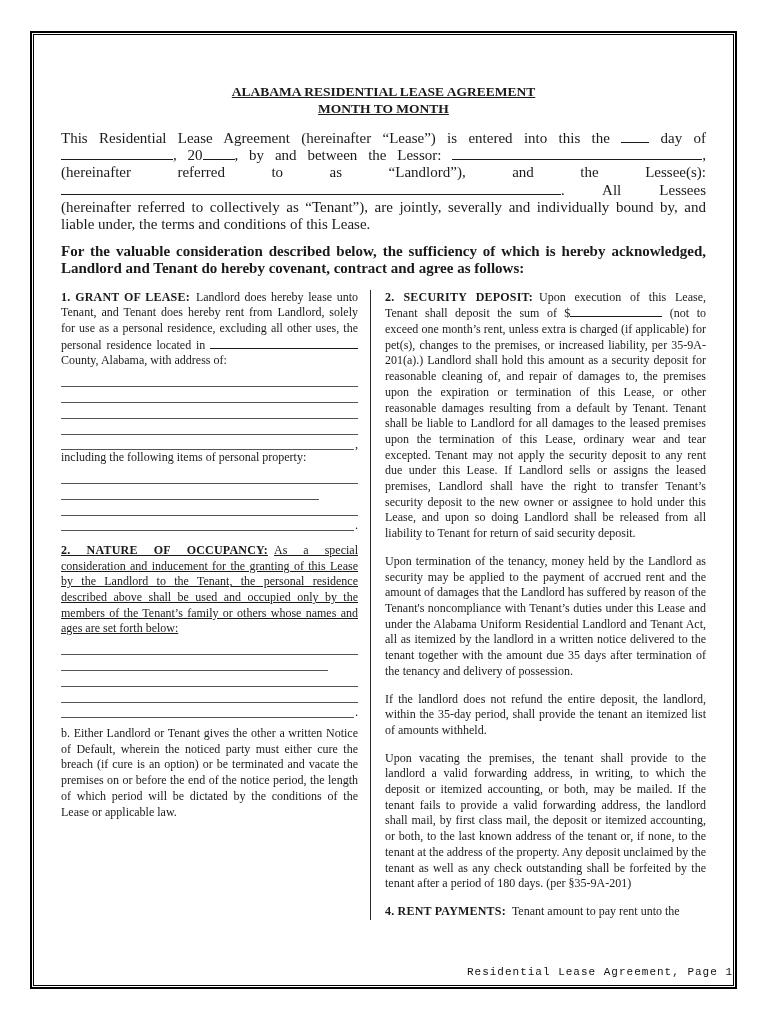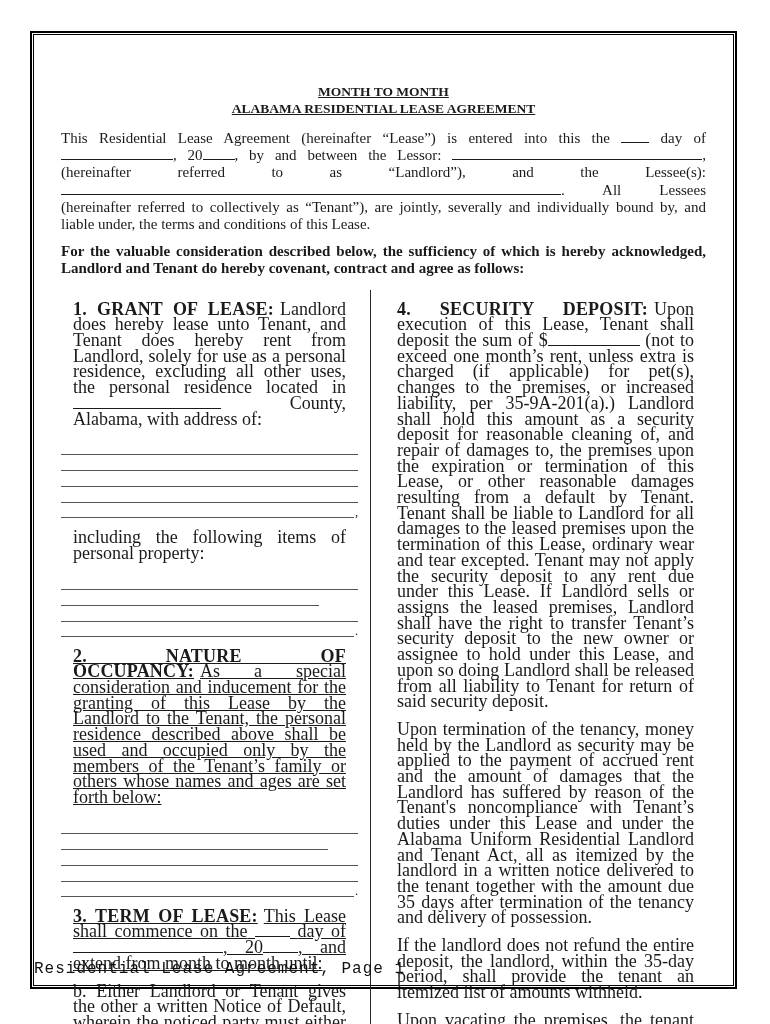--- a/index.html
+++ b/index.html
@@ -34,24 +34,24 @@
     padding: 48px 27px 0 27px;
   }
   .doc-title {
     text-align: center;
     font-weight: bold;
     font-size: 13.5px;
     line-height: 17px;
   }
   .doc-title .tline { text-decoration: underline; }
   .p {
-    font-size: 18px;
+    font-size: 12px;
     line-height: 15.7px;
     text-align: justify;
-    margin: 12px;
+    margin: 0;
   }
   .intro-p {
     font-size: 15px;
     line-height: 17.2px;
     text-align: justify;
     margin: 13px 0 0 0;
   }
   .consideration-p { margin-top: 10px; font-weight: bold; }
   .h-inline {
     font-weight: bold;
@@ -110,36 +110,36 @@
   }
   .rows-group { margin-top: 2px; }
   .sec { margin-top: 12px; text-decoration: underline; }
   .sub-para { margin-top: 8px; }
   .col-para { margin-top: 12px; }
   .footer {
     position: absolute;
     left: 0;
     right: 0;
     bottom: 7px;
-    text-align: left;
+    text-align: right;
     font-family: "Liberation Mono", monospace;
-    font-size: 16px;
+    font-size: 11px;
     letter-spacing: 1px;
     color: #111;
   }
 </style>
 </head>
 <body>
 
 <div class="frame">
   <div class="frame-inner">
 
     <div class="doc-title">
+      <div class="tline">ALABAMA RESIDENTIAL LEASE AGREEMENT</div>
       <div class="tline">MONTH TO MONTH</div>
-      <div class="tline">ALABAMA RESIDENTIAL LEASE AGREEMENT</div>
     </div>
 
     <p class="intro-p"><span>This Residential Lease Agreement (hereinafter “Lease”) is entered into this the</span>
       <span class="blank w28"></span>
       <span>day of</span>
       <span class="blank w112"></span><span>, 20</span><span class="blank w32"></span><span>, by and between the Lessor:</span>
       <span class="blank w250"></span><span>, (hereinafter referred to as “Landlord”), and the Lessee(s):</span>
       <span class="blank w500"></span><span>. All Lessees (hereinafter referred to collectively as “Tenant”), are jointly, severally and individually bound by, and liable under, the terms and conditions of this Lease.</span></p>
 
     <p class="intro-p consideration-p">For the valuable consideration described below, the sufficiency of which is hereby acknowledged, Landlord and Tenant do hereby covenant, contract and agree as follows:</p>
@@ -181,33 +181,29 @@
           <div class="fill-row"></div>
           <div class="fill-row short90"></div>
           <div class="fill-row"></div>
           <div class="fill-row"></div>
           <div class="fill-row-tail">
               <span class="fill"></span>
               <span class="tail">.</span>
             </div>
         </div>
 
-        <p class="p sec"><span class="h-inline">3.  TERM OF LEASE:</span><span>This Lease shall commence on the</span>
-          <span class="blank w35"></span>
-          <span>day of</span>
-          <span class="blank w150"></span><span>, 20</span><span class="blank w35"></span><span>, and extend from month to month until:</span></p>
 
 
         <p class="p sub-para">b. Either Landlord or Tenant gives the other a written Notice of Default, wherein the noticed party must either cure the breach (if cure is an option) or be terminated and vacate the premises on or before the end of the notice period, the length of which period will be dictated by the conditions of the Lease or applicable law.</p>
 
       </div>
 
       <div class="col-right">
 
-        <p class="p"><span class="h-inline">4.  SECURITY DEPOSIT:</span><span>Upon execution of this Lease, Tenant shall deposit the sum of $</span><span class="blank w92"></span>
+        <p class="p"><span class="h-inline">2.  SECURITY DEPOSIT:</span><span>Upon execution of this Lease, Tenant shall deposit the sum of $</span><span class="blank w92"></span>
           <span>(not to exceed one month’s rent, unless extra is charged (if applicable) for pet(s), changes to the premises, or increased liability, per 35-9A-201(a).) Landlord shall hold this amount as a security deposit for reasonable cleaning of, and repair of damages to, the premises upon the expiration or termination of this Lease, or other reasonable damages resulting from a default by Tenant.  Tenant shall be liable to Landlord for all damages to the leased premises upon the termination of this Lease, ordinary wear and tear excepted.  Tenant may not apply the security deposit to any rent due under this Lease. If Landlord sells or assigns the leased premises, Landlord shall have the right to transfer Tenant’s security deposit to the new owner or assignee to hold under this Lease, and upon so doing Landlord shall be released from all liability to Tenant for return of said security deposit.</span></p>
 
         <p class="p col-para">Upon termination of the tenancy, money held by the Landlord as security may be applied to the payment of accrued rent and the amount of damages that the Landlord has suffered by reason of the Tenant's noncompliance with Tenant’s duties under this Lease and under the Alabama Uniform Residential Landlord and Tenant Act, all as itemized by the landlord in a written notice delivered to the tenant together with the amount due 35 days after termination of the tenancy and delivery of possession.</p>
 
         <p class="p col-para">If the landlord does not refund the entire deposit, the landlord, within the 35-day period, shall provide the tenant an itemized list of amounts withheld.</p>
 
         <p class="p col-para">Upon vacating the premises, the tenant shall provide to the landlord a valid forwarding address, in writing, to which the deposit or itemized accounting, or both, may be mailed. If the tenant fails to provide a valid forwarding address, the landlord shall mail, by first class mail, the deposit or itemized accounting, or both, to the last known address of the tenant or, if none, to the tenant at the address of the property. Any deposit unclaimed by the tenant as well as any check outstanding shall be forfeited by the tenant after a period of 180 days. (per §35-9A-201)</p>
 
         <p class="p col-para"><span class="h-inline">4.  RENT PAYMENTS:</span><span>Tenant amount to pay rent unto the</span></p>
 

